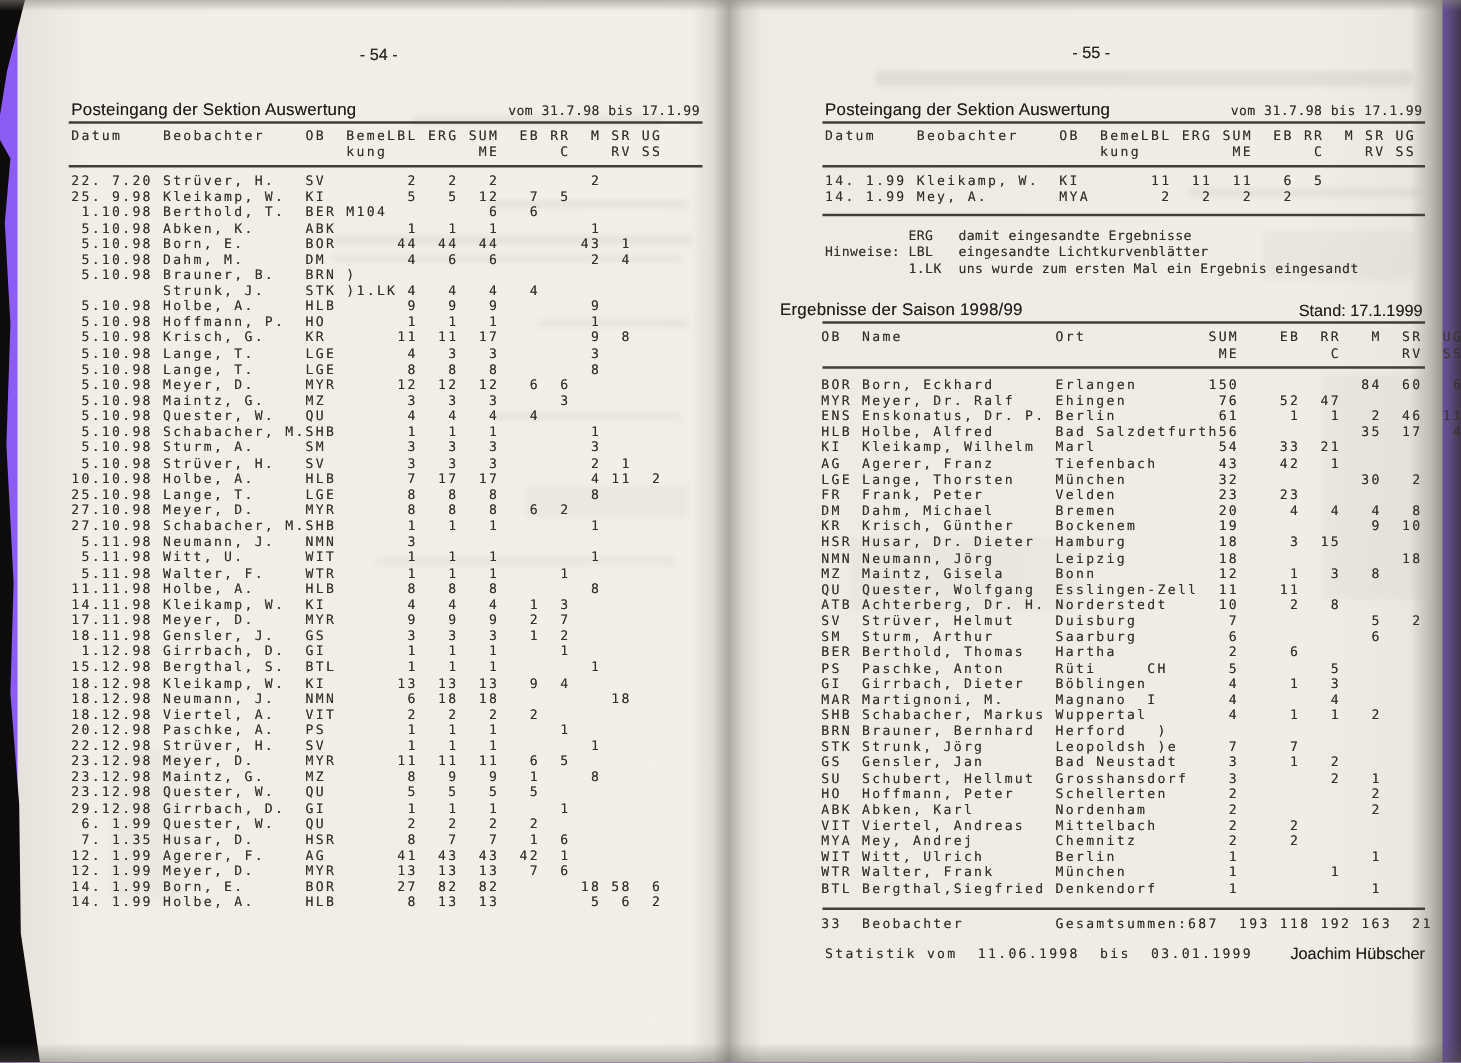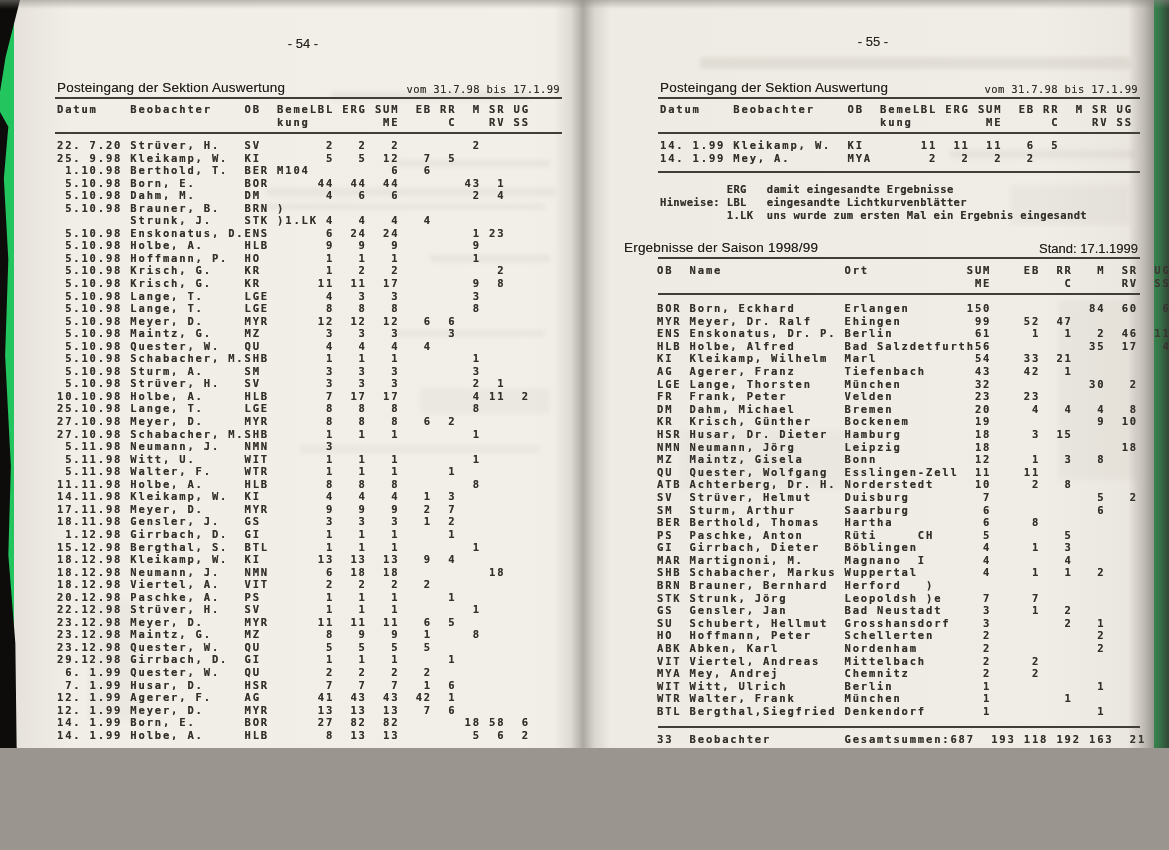--- a/index.html
+++ b/index.html
@@ -1,16 +1,16 @@
 <!DOCTYPE html>
 <html><head>
 <meta charset="utf-8">
 <style>
   html,body{margin:0;padding:0;background:#9a968f;}
-  .scan{position:relative;width:1169px;height:748px;background:#22c55e;overflow:hidden;
+  .scan{position:relative;width:1169px;height:850px;background:#8b5cf6;overflow:hidden;
         font-family:"Liberation Sans",sans-serif;}
   .paper{position:absolute;left:14px;top:0;width:1140px;height:850px;
          background:linear-gradient(90deg,#e6e2db 0%,#f1eee8 5%,#f2efe9 45%,#eeebe4 52%,#f0ede7 90%,#e9e5de 100%);}
   .fold{position:absolute;left:554px;top:0;width:56px;height:850px;
         background:linear-gradient(90deg,rgba(60,55,50,0) 0%,rgba(60,55,50,0.10) 30%,rgba(42,39,35,0.34) 52%,rgba(60,55,50,0.12) 72%,rgba(60,55,50,0) 100%);}
   .right-edge{position:absolute;left:1128px;top:0;width:41px;height:850px;
         background:linear-gradient(90deg,rgba(80,76,70,0) 0%,rgba(80,76,70,0.28) 40%,rgba(68,64,59,0.6) 75%,rgba(52,49,45,0.85) 100%);}
   .top-edge{position:absolute;left:0;top:0;width:1169px;height:9px;
         background:linear-gradient(rgba(140,136,130,0.55),rgba(0,0,0,0));}
   .bottom-edge{position:absolute;left:0;top:834px;width:1169px;height:16px;
@@ -21,21 +21,21 @@
         clip-path:polygon(0 0,100% 0,28% 62%,0 100%);}
   .smudge{position:absolute;background:#877f72;opacity:.10;filter:blur(2px);border-radius:3px;}
 
   .sans-title{position:absolute;font-size:13.5px;color:#201e1b;letter-spacing:.2px;
         text-shadow:0 0 .4px rgba(32,30,27,.6);}
   .pageno{position:absolute;font-size:13px;color:#26241f;width:70px;text-align:center;
         text-shadow:0 0 .4px rgba(32,30,27,.5);}
   .rule{position:absolute;background:#413e39;}
   .mono{font-family:"DejaVu Sans Mono","Liberation Mono",monospace;color:#33302b;
         text-shadow:0 0 .5px rgba(51,48,43,.55);}
-  .tbl{position:absolute;font-weight:bold;}
+  .tbl{position:absolute;}
   .trow{white-space:pre;font-size:10.5px;letter-spacing:1.83px;height:12.56px;line-height:12.56px;}
   .res-t .trow{height:12.6px;line-height:12.6px;}
   .hin .trow{letter-spacing:.35px;height:13.2px;line-height:13.2px;}
   .range{position:absolute;font-size:10.5px;letter-spacing:.35px;text-align:right;white-space:pre;}
   .statline{position:absolute;font-size:10.5px;letter-spacing:1.83px;white-space:pre;}
   .sans-small{position:absolute;font-size:13px;color:#22201c;text-align:right;
         text-shadow:0 0 .4px rgba(32,30,27,.55);}
 </style>
 </head>
 <body>
@@ -67,28 +67,27 @@
   <div class="tbl mono" style="left:57px;top:103px">
     <div class="trow">Datum    Beobachter    OB  BemeLBL ERG SUM  EB RR  M SR UG </div>
     <div class="trow">                           kung         ME      C    RV SS </div>
   </div>
   <div class="rule" style="left:55px;top:132px;width:507px;height:2px"></div>
 
   <div class="tbl mono" style="left:57px;top:139px">
       <div class="trow">22. 7.20 Strüver, H.   SV        2   2   2         2       </div>
       <div class="trow">25. 9.98 Kleikamp, W.  KI        5   5  12   7  5          </div>
       <div class="trow"> 1.10.98 Berthold, T.  BER M104          6   6             </div>
+      <div class="trow"> 5.10.98 Abken, K.     ABK       1   1   1         1       </div>
       <div class="trow"> 5.10.98 Born, E.      BOR      44  44  44        43  1    </div>
       <div class="trow"> 5.10.98 Dahm, M.      DM        4   6   6         2  4    </div>
       <div class="trow"> 5.10.98 Brauner, B.   BRN )                               </div>
       <div class="trow">         Strunk, J.    STK )1.LK 4   4   4   4             </div>
-      <div class="trow"> 5.10.98 Enskonatus, D.ENS       6  24  24         1 23    </div>
       <div class="trow"> 5.10.98 Holbe, A.     HLB       9   9   9         9       </div>
       <div class="trow"> 5.10.98 Hoffmann, P.  HO        1   1   1         1       </div>
-      <div class="trow"> 5.10.98 Krisch, G.    KR        1   2   2            2    </div>
       <div class="trow"> 5.10.98 Krisch, G.    KR       11  11  17         9  8    </div>
       <div class="trow"> 5.10.98 Lange, T.     LGE       4   3   3         3       </div>
       <div class="trow"> 5.10.98 Lange, T.     LGE       8   8   8         8       </div>
       <div class="trow"> 5.10.98 Meyer, D.     MYR      12  12  12   6  6          </div>
       <div class="trow"> 5.10.98 Maintz, G.    MZ        3   3   3      3          </div>
       <div class="trow"> 5.10.98 Quester, W.   QU        4   4   4   4             </div>
       <div class="trow"> 5.10.98 Schabacher, M.SHB       1   1   1         1       </div>
       <div class="trow"> 5.10.98 Sturm, A.     SM        3   3   3         3       </div>
       <div class="trow"> 5.10.98 Strüver, H.   SV        3   3   3         2  1    </div>
       <div class="trow">10.10.98 Holbe, A.     HLB       7  17  17         4 11  2 </div>
@@ -107,21 +106,21 @@
       <div class="trow">18.12.98 Kleikamp, W.  KI       13  13  13   9  4          </div>
       <div class="trow">18.12.98 Neumann, J.   NMN       6  18  18           18    </div>
       <div class="trow">18.12.98 Viertel, A.   VIT       2   2   2   2             </div>
       <div class="trow">20.12.98 Paschke, A.   PS        1   1   1      1          </div>
       <div class="trow">22.12.98 Strüver, H.   SV        1   1   1         1       </div>
       <div class="trow">23.12.98 Meyer, D.     MYR      11  11  11   6  5          </div>
       <div class="trow">23.12.98 Maintz, G.    MZ        8   9   9   1     8       </div>
       <div class="trow">23.12.98 Quester, W.   QU        5   5   5   5             </div>
       <div class="trow">29.12.98 Girrbach, D.  GI        1   1   1      1          </div>
       <div class="trow"> 6. 1.99 Quester, W.   QU        2   2   2   2             </div>
-      <div class="trow"> 7. 1.99 Husar, D.     HSR       7   7   7   1  6          </div>
+      <div class="trow"> 7. 1.35 Husar, D.     HSR       8   7   7   1  6          </div>
       <div class="trow">12. 1.99 Agerer, F.    AG       41  43  43  42  1          </div>
       <div class="trow">12. 1.99 Meyer, D.     MYR      13  13  13   7  6          </div>
       <div class="trow">14. 1.99 Born, E.      BOR      27  82  82        18 58  6 </div>
       <div class="trow">14. 1.99 Holbe, A.     HLB       8  13  13         5  6  2 </div>
     </div>
 
   <div class="pageno" style="left:838px;top:34px">- 55 -</div>
 
   <div class="sans-title" style="left:660px;top:80px">Posteingang der Sektion Auswertung</div>
   <div class="range mono" style="left:660px;top:83px;width:478px">vom 31.7.98 bis 17.1.99</div>
@@ -150,37 +149,37 @@
   <div class="rule" style="left:658px;top:257px;width:482px;height:1.5px"></div>
 
   <div class="tbl mono res-t" style="left:657px;top:264px">
     <div class="trow">OB  Name               Ort            SUM    EB  RR   M  SR  UG</div>
     <div class="trow">                                       ME         C      RV  SS</div>
   </div>
   <div class="rule" style="left:658px;top:293px;width:482px;height:2px"></div>
 
   <div class="tbl mono res-t" style="left:657px;top:302px">
       <div class="trow">BOR Born, Eckhard      Erlangen       150            84  60   6</div>
-      <div class="trow">MYR Meyer, Dr. Ralf    Ehingen         99    52  47            </div>
+      <div class="trow">MYR Meyer, Dr. Ralf    Ehingen         76    52  47            </div>
       <div class="trow">ENS Enskonatus, Dr. P. Berlin          61     1   1   2  46  11</div>
       <div class="trow">HLB Holbe, Alfred      Bad Salzdetfurth56            35  17   4</div>
       <div class="trow">KI  Kleikamp, Wilhelm  Marl            54    33  21            </div>
       <div class="trow">AG  Agerer, Franz      Tiefenbach      43    42   1            </div>
       <div class="trow">LGE Lange, Thorsten    München         32            30   2    </div>
       <div class="trow">FR  Frank, Peter       Velden          23    23                </div>
       <div class="trow">DM  Dahm, Michael      Bremen          20     4   4   4   8    </div>
       <div class="trow">KR  Krisch, Günther    Bockenem        19             9  10    </div>
       <div class="trow">HSR Husar, Dr. Dieter  Hamburg         18     3  15            </div>
       <div class="trow">NMN Neumann, Jörg      Leipzig         18                18    </div>
       <div class="trow">MZ  Maintz, Gisela     Bonn            12     1   3   8        </div>
       <div class="trow">QU  Quester, Wolfgang  Esslingen-Zell  11    11                </div>
       <div class="trow">ATB Achterberg, Dr. H. Norderstedt     10     2   8            </div>
       <div class="trow">SV  Strüver, Helmut    Duisburg         7             5   2    </div>
       <div class="trow">SM  Sturm, Arthur      Saarburg         6             6        </div>
-      <div class="trow">BER Berthold, Thomas   Hartha           6     8                </div>
+      <div class="trow">BER Berthold, Thomas   Hartha           2     6                </div>
       <div class="trow">PS  Paschke, Anton     Rüti     CH      5         5            </div>
       <div class="trow">GI  Girrbach, Dieter   Böblingen        4     1   3            </div>
       <div class="trow">MAR Martignoni, M.     Magnano  I       4         4            </div>
       <div class="trow">SHB Schabacher, Markus Wuppertal        4     1   1   2        </div>
       <div class="trow">BRN Brauner, Bernhard  Herford   )                             </div>
       <div class="trow">STK Strunk, Jörg       Leopoldsh )e     7     7                </div>
       <div class="trow">GS  Gensler, Jan       Bad Neustadt     3     1   2            </div>
       <div class="trow">SU  Schubert, Hellmut  Grosshansdorf    3         2   1        </div>
       <div class="trow">HO  Hoffmann, Peter    Schellerten      2             2        </div>
       <div class="trow">ABK Abken, Karl        Nordenham        2             2        </div>

